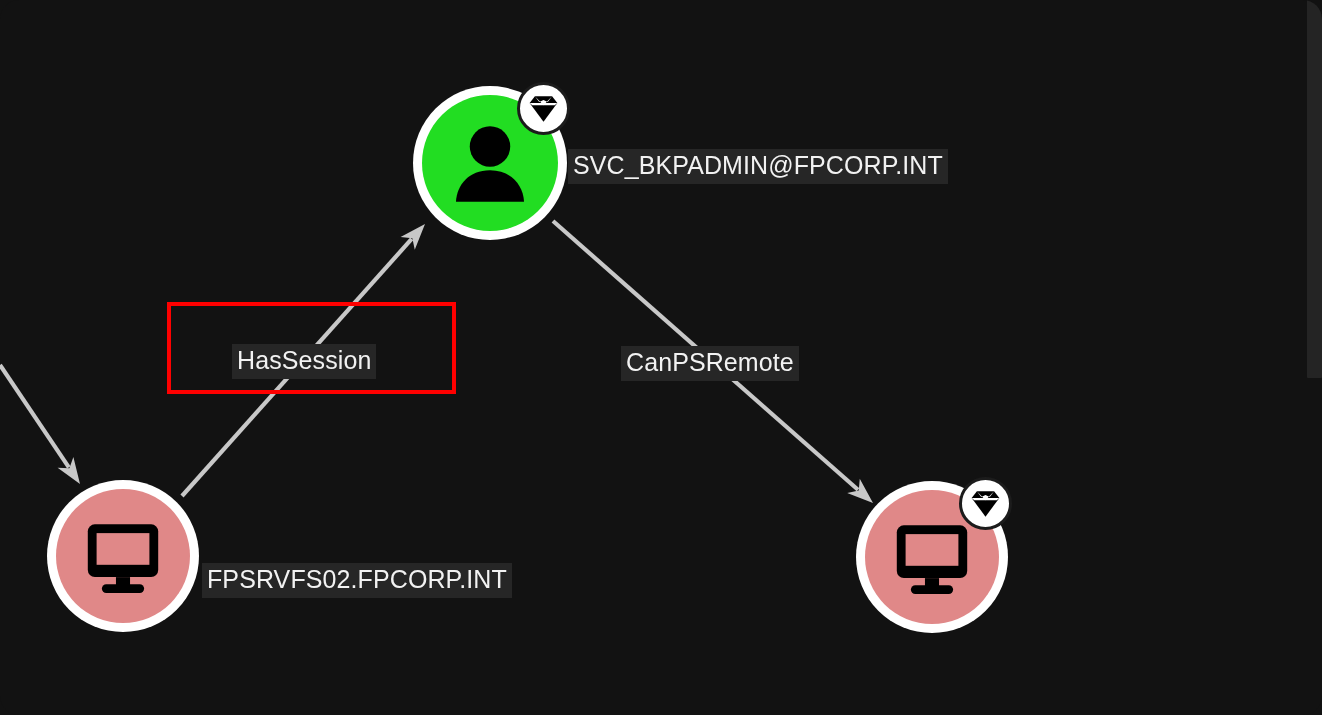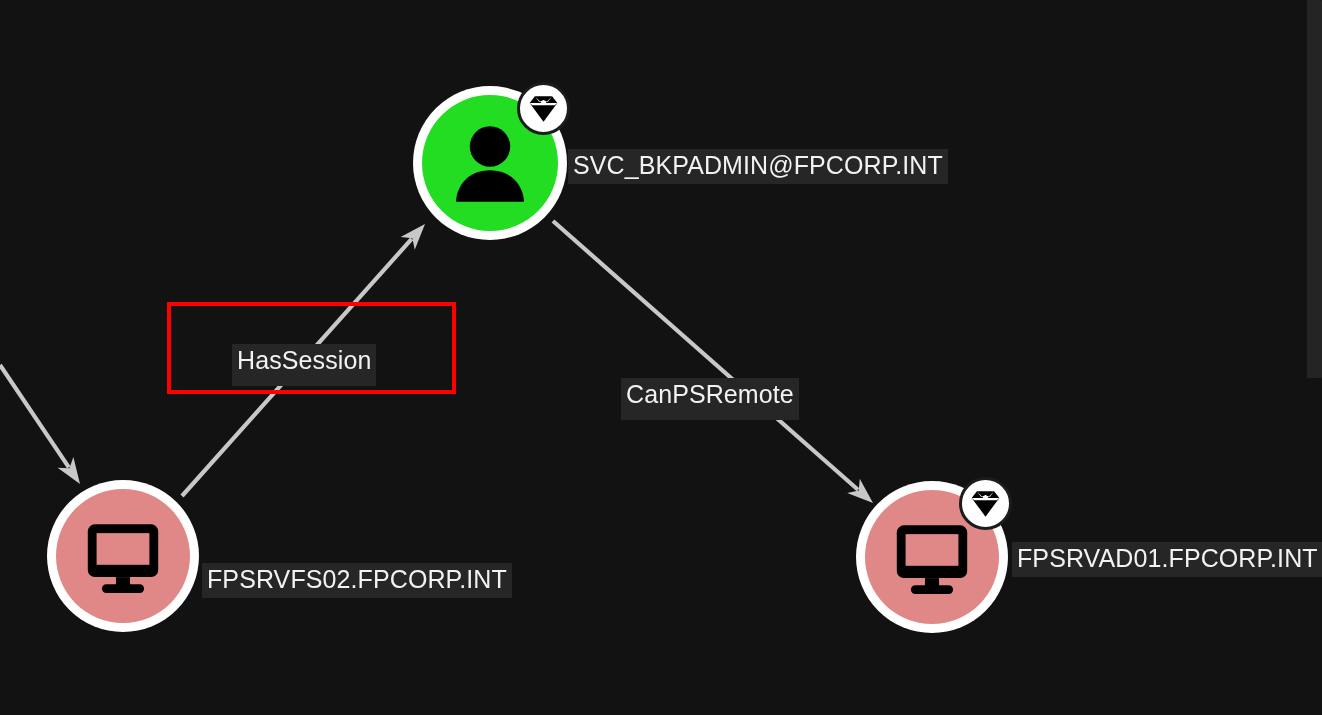--- a/index.html
+++ b/index.html
@@ -12,20 +12,21 @@
     overflow: hidden;
     font-family: "Liberation Sans", sans-serif;
   }
 
   #graph-canvas {
     position: relative;
     width: 1322px;
     height: 715px;
     background: #121212;
     overflow: hidden;
+    border-radius: 19px;
   }
 
   
   #edge-layer {
     position: absolute;
     left: 0;
     top: 0;
     width: 1322px;
     height: 715px;
     pointer-events: none;
@@ -93,21 +94,21 @@
     box-sizing: border-box;
   }
 
   .edge-label {
     position: absolute;
     background: #262626;
     color: #f2f2f2;
     font-size: 25px;
     line-height: 1.22;
     letter-spacing: 0.1px;
-    padding: 1px 5px 10px 5px;
+    padding: 1px 5px 3px 5px;
     white-space: nowrap;
     z-index: 6;
     box-sizing: border-box;
   }
 
   
   #annotation-box {
     position: absolute;
     border: 4px solid #ff0000;
     background: transparent;
@@ -199,25 +200,24 @@
         <path d="M24 13 L50 40 L76 13 L63 30 L50 24 L37 30 Z" fill="#ffffff"></path>
         <path d="M8 33 L92 33 L84 40 L16 40 Z" fill="#ffffff"></path>
       </svg>
     </div>
   </div>
 
   <div class="node-label" style="left:568px; top:149px;">SVC_BKPADMIN@FPCORP.INT</div>
 
   <div class="node-label" style="left:202px; top:563px;">FPSRVFS02.FPCORP.INT</div>
 
-  <div class="node-label" style="left:1012px; top:542px;">FPSRVAD01.FPCORP.INT</div>
 
   <div class="edge-label" style="left:232px; top:344px;">HasSession</div>
 
-  <div class="edge-label" style="left:621px; top:346px;margin-top:32px;">CanPSRemote</div>
+  <div class="edge-label" style="left:621px; top:346px;">CanPSRemote</div>
 
   <div id="annotation-box" style="left: 167px; top: 302px; width: 289px; height: 92px; border-color: rgb(255, 0, 0); border-width: 4px;"></div>
 
   <div id="scrollbar-track" style="width: 15px; height: 715px;">
     <div id="scrollbar-thumb" style="top: 0px; height: 378px; width: 15px; background: rgb(36, 36, 36);"></div>
   </div>
 
 </div>
 
 </body></html>

